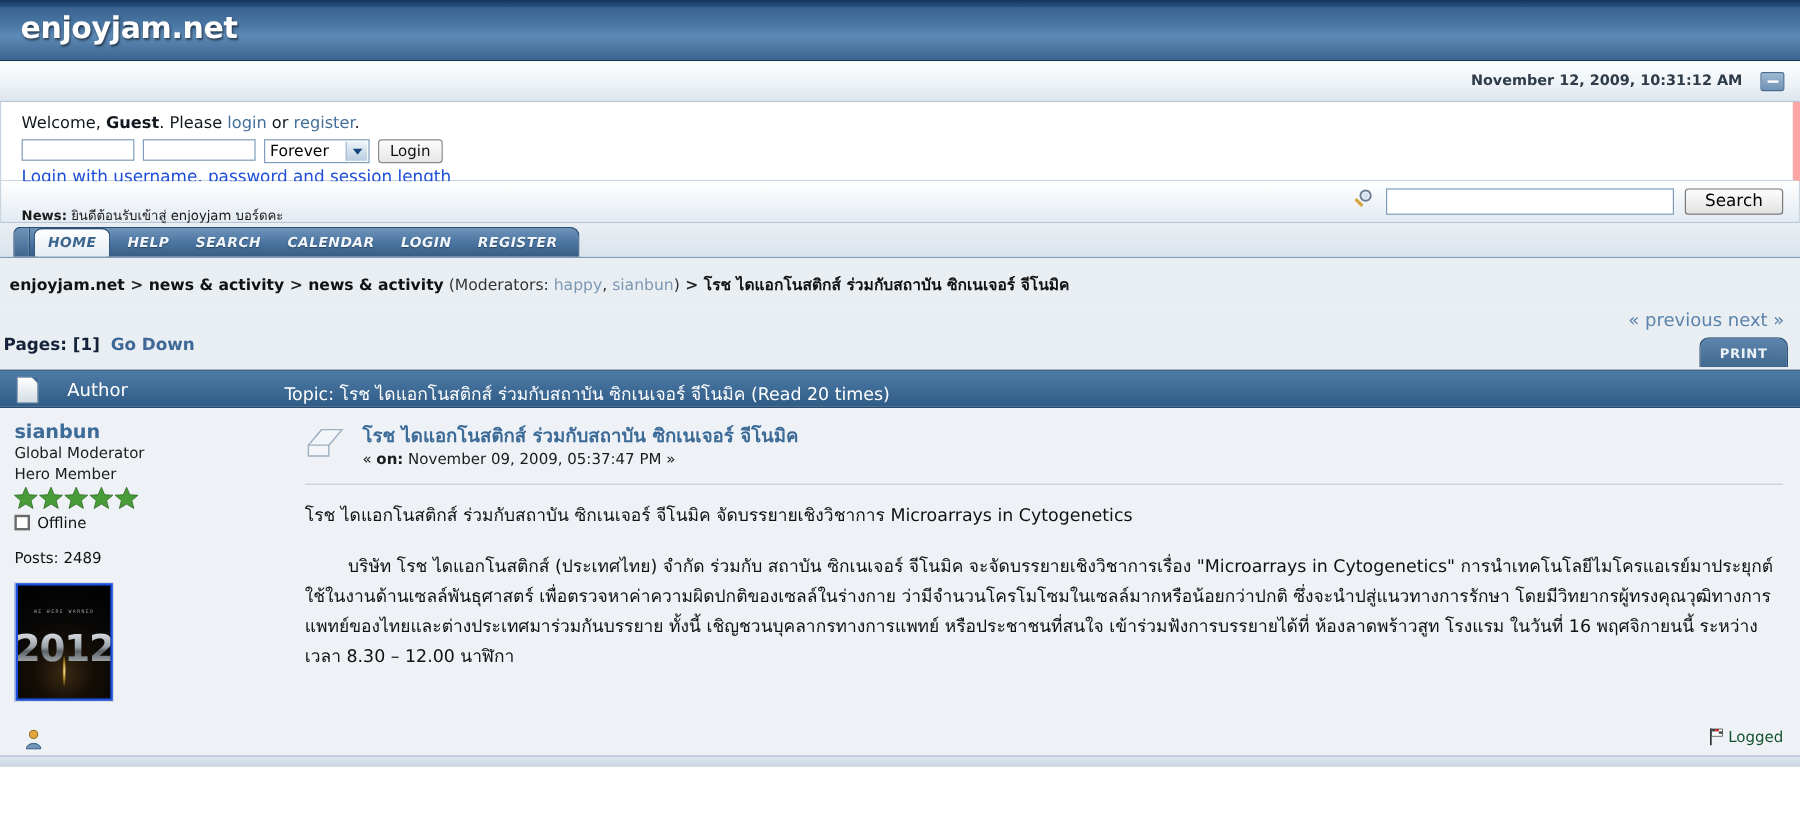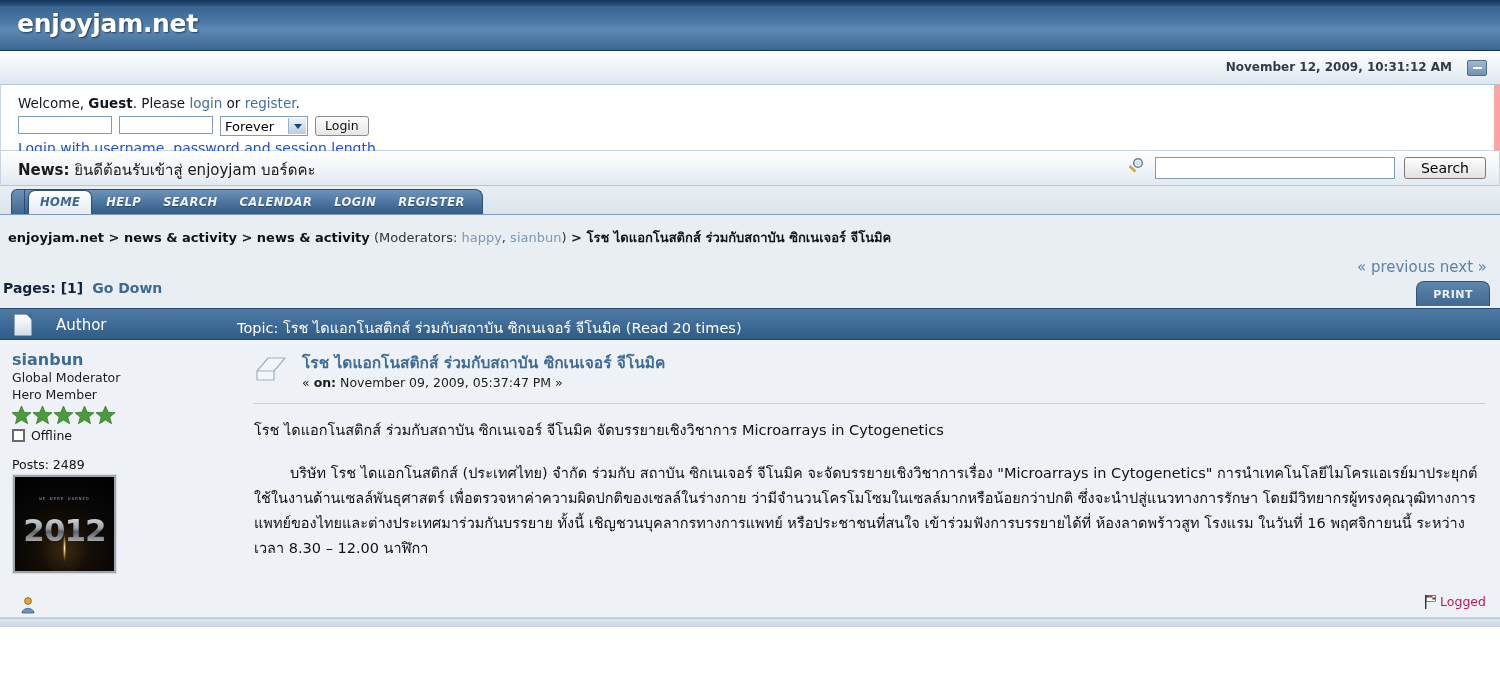--- a/index.html
+++ b/index.html
@@ -104,21 +104,21 @@
   .hint{font-size:14px;color:#1d4ed8;}
 
   
   .newsbar{
     height:35px;box-sizing:border-box;
     background:linear-gradient(to bottom,#ffffff 0%,#f1f5f9 50%,#e2eaf1 100%);
     border-bottom:1px solid #b6c6d6;
     border-left:1px solid #c9d6e2;border-right:1px solid #c9d6e2;
     position:relative;
   }
-  .news-txt{position:absolute;left:17px;top:7px;font-size:15px;color:#1a1a1a;}
+  .news-txt{position:absolute;left:17px;top:19px;font-size:11px;color:#1a1a1a;}
   .news-txt b{font-weight:bold;}
   .searchwrap{position:absolute;right:13px;top:5px;display:flex;align-items:center;gap:9px;}
   .search-input{
     width:240px;height:22px;box-sizing:border-box;
     border:1px solid #7f9db9;background:#fff;
     font-family:inherit;font-size:12px;padding:1px 4px;
   }
   .search-btn{
     background:linear-gradient(to bottom,#fdfdfd,#e2e2e2);
     border:1px solid #7a7a7a;border-radius:3px;
@@ -226,22 +226,22 @@
     width:21px;height:20px;position:relative;
   }
   .star svg{display:block;}
   .statusline{display:flex;align-items:center;gap:6px;margin-top:1px;}
   .offbox{
     width:13px;height:13px;border:2px solid #6a6a6a;background:#fff;box-sizing:border-box;
   }
   .statusline .t{font-size:12.5px;color:#111;}
   .posts{font-size:12.5px;color:#111;margin-top:14px;}
   .avatar{
-    width:105px;height:100px;margin-top:2px;
-    background:#a3a3a3;border:1px solid #d3dde6;padding:2px;box-sizing:border-box;
+    width:83px;height:100px;margin-top:13px;
+    background:#1d4ed8;border:1px solid #d3dde6;padding:2px;box-sizing:border-box;
   }
   .avatar .pic{
     width:100%;height:100%;
     background:radial-gradient(circle at 50% 78%, #3a2a12 0%, #140d06 30%, #070707 60%, #000 100%);
     position:relative;overflow:hidden;
     display:flex;align-items:center;justify-content:center;
   }
   .avatar .tagline{
     position:absolute;top:20%;left:0;width:100%;text-align:center;
     font-size:4px;letter-spacing:1.2px;color:#9a9a9a;font-family:"DejaVu Sans Mono",monospace;
@@ -275,21 +275,21 @@
     border:none;border-top:1px solid #c3cfdb;margin:13px 0 0 6px;
   }
   .msgtext{
     padding:14px 0 0 6px;
     font-size:14.5px;line-height:25px;color:#111;
   }
   .msgtext p{margin:0;}
   .msgtext .para2{margin-top:18px;text-indent:36px;}
   .loggedrow{
     position:absolute;right:14px;bottom:8px;
-    display:flex;align-items:flex-start;gap:3px;font-size:12.5px;color:#be185d;
+    display:flex;align-items:flex-start;gap:3px;font-size:12.5px;color:#14532d;
   }
   .flagico{width:15px;height:15px;position:relative;}
   .botbar{
     height:8px;background:linear-gradient(to bottom,#dfe7ee,#c9d5e0);
     border-top:1px solid #bcc9d6;
   }
 </style>
 </head>
 <body>
 

